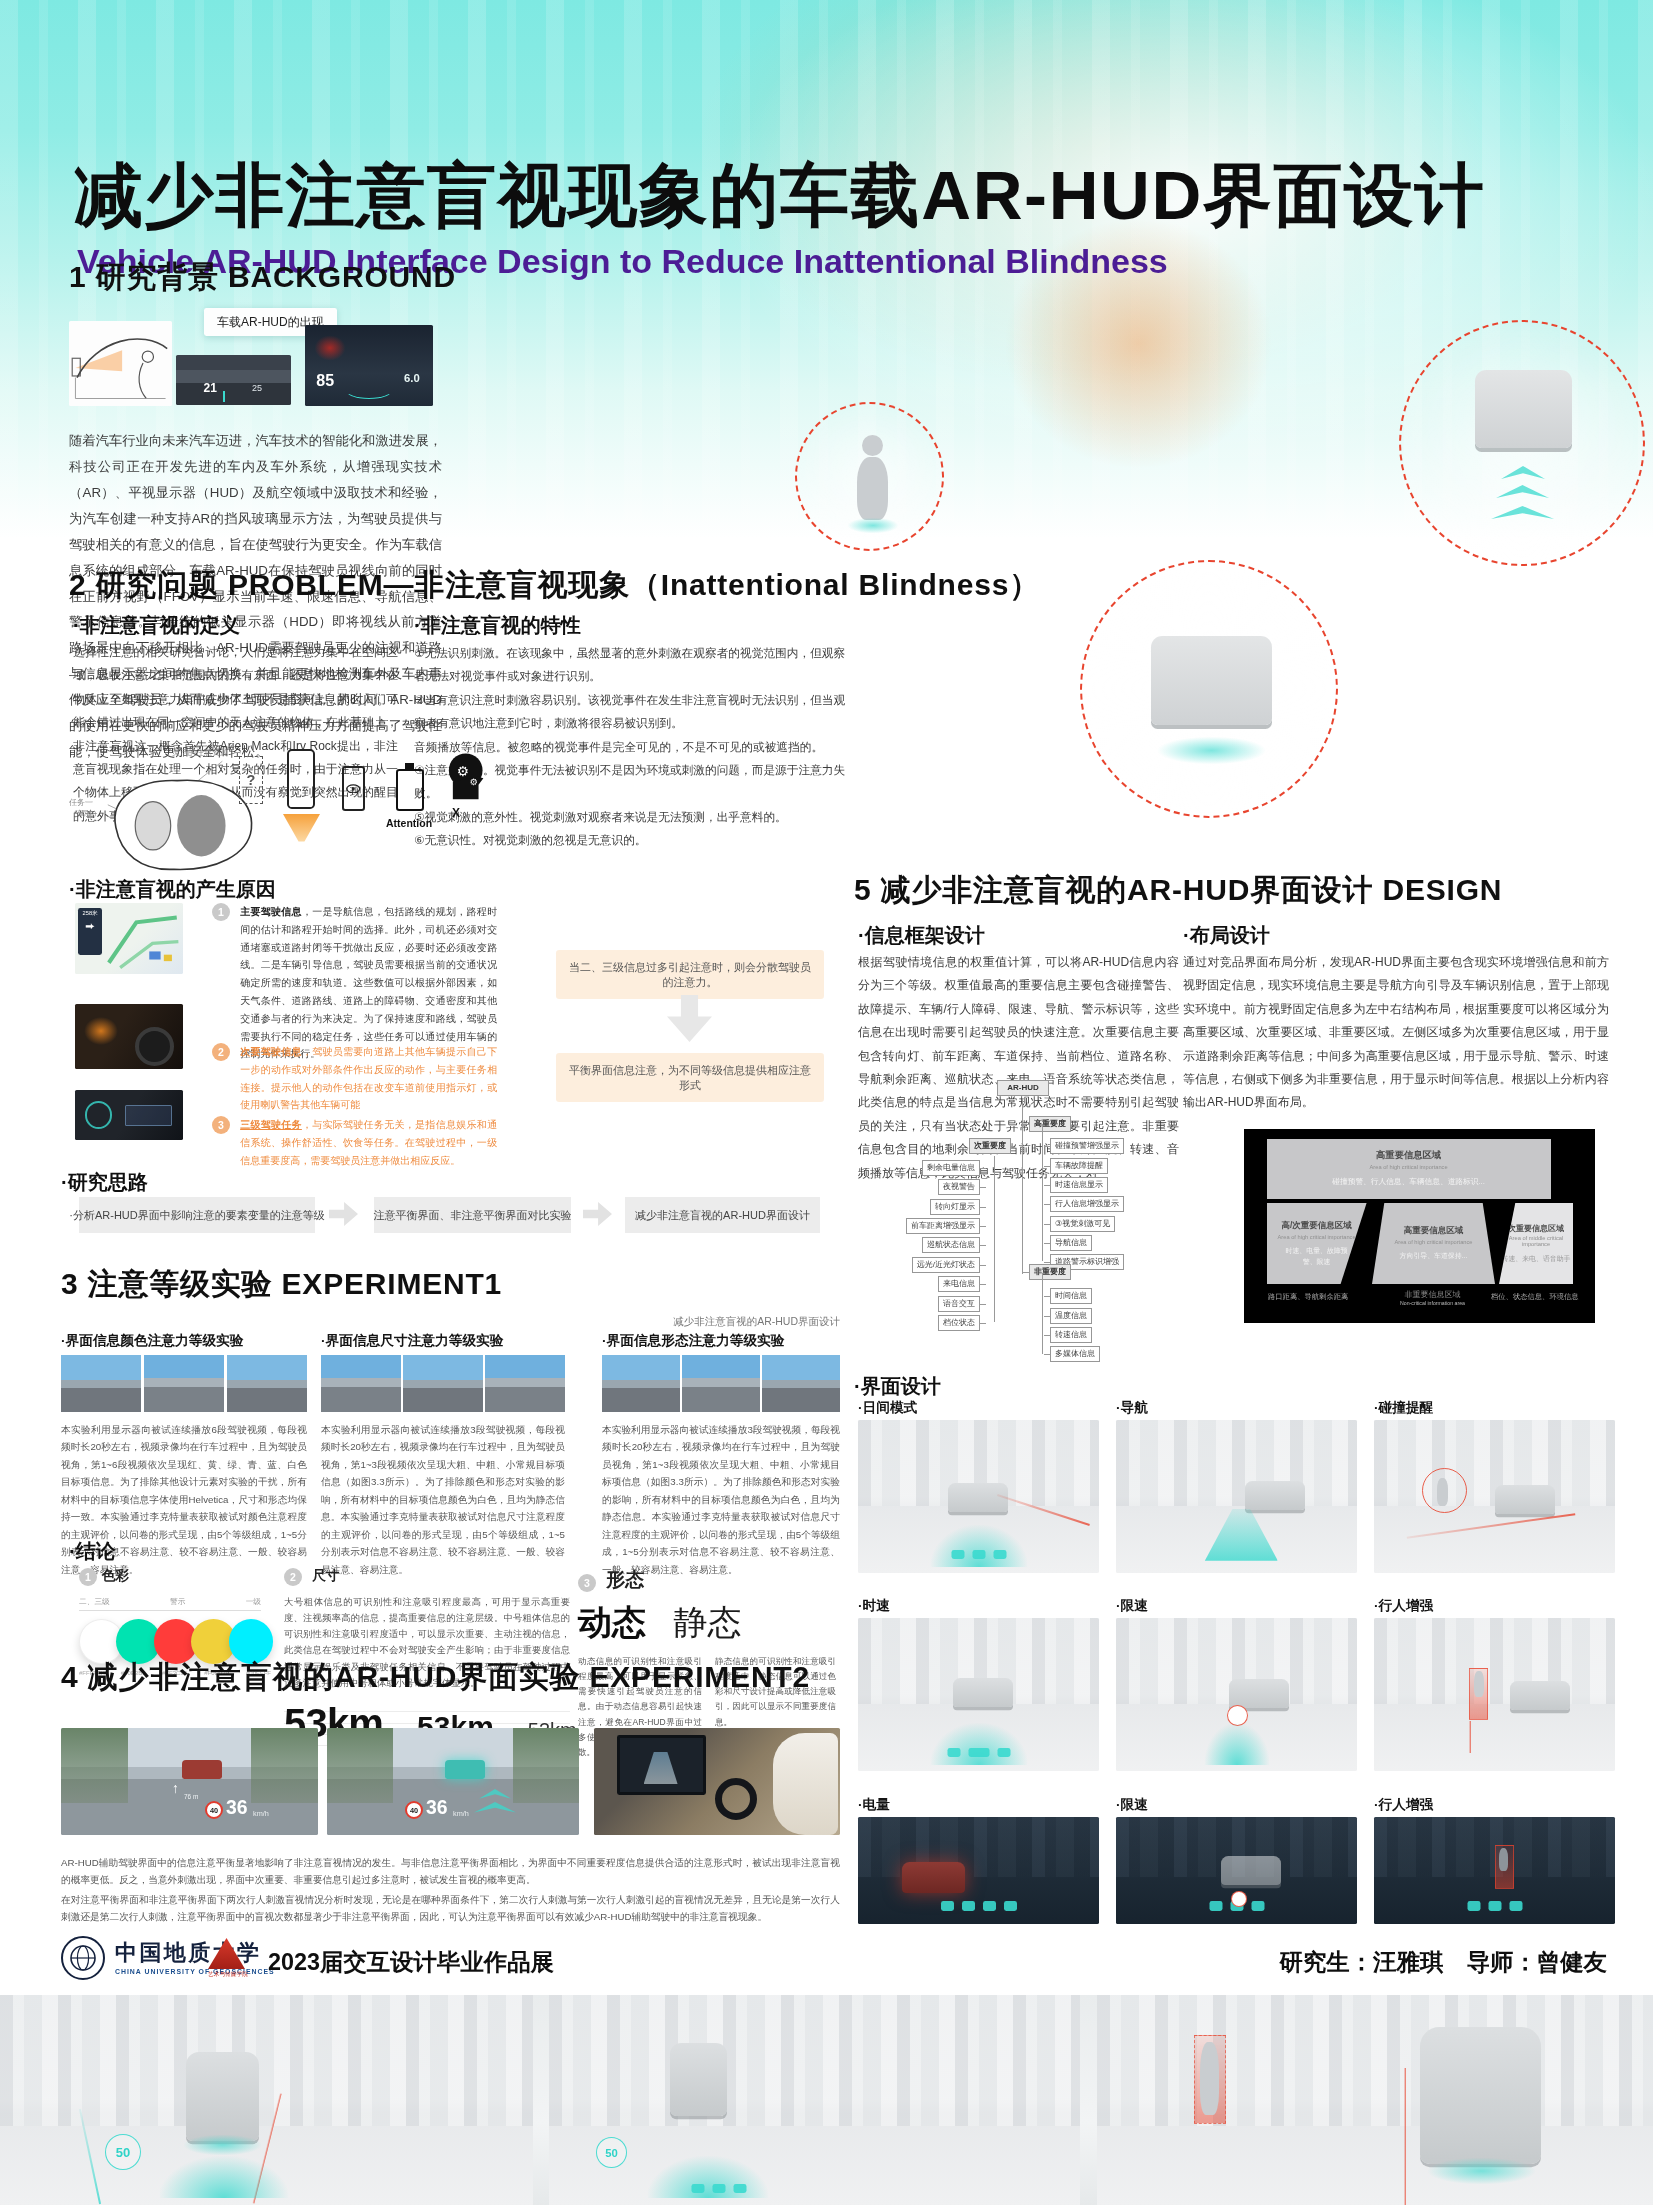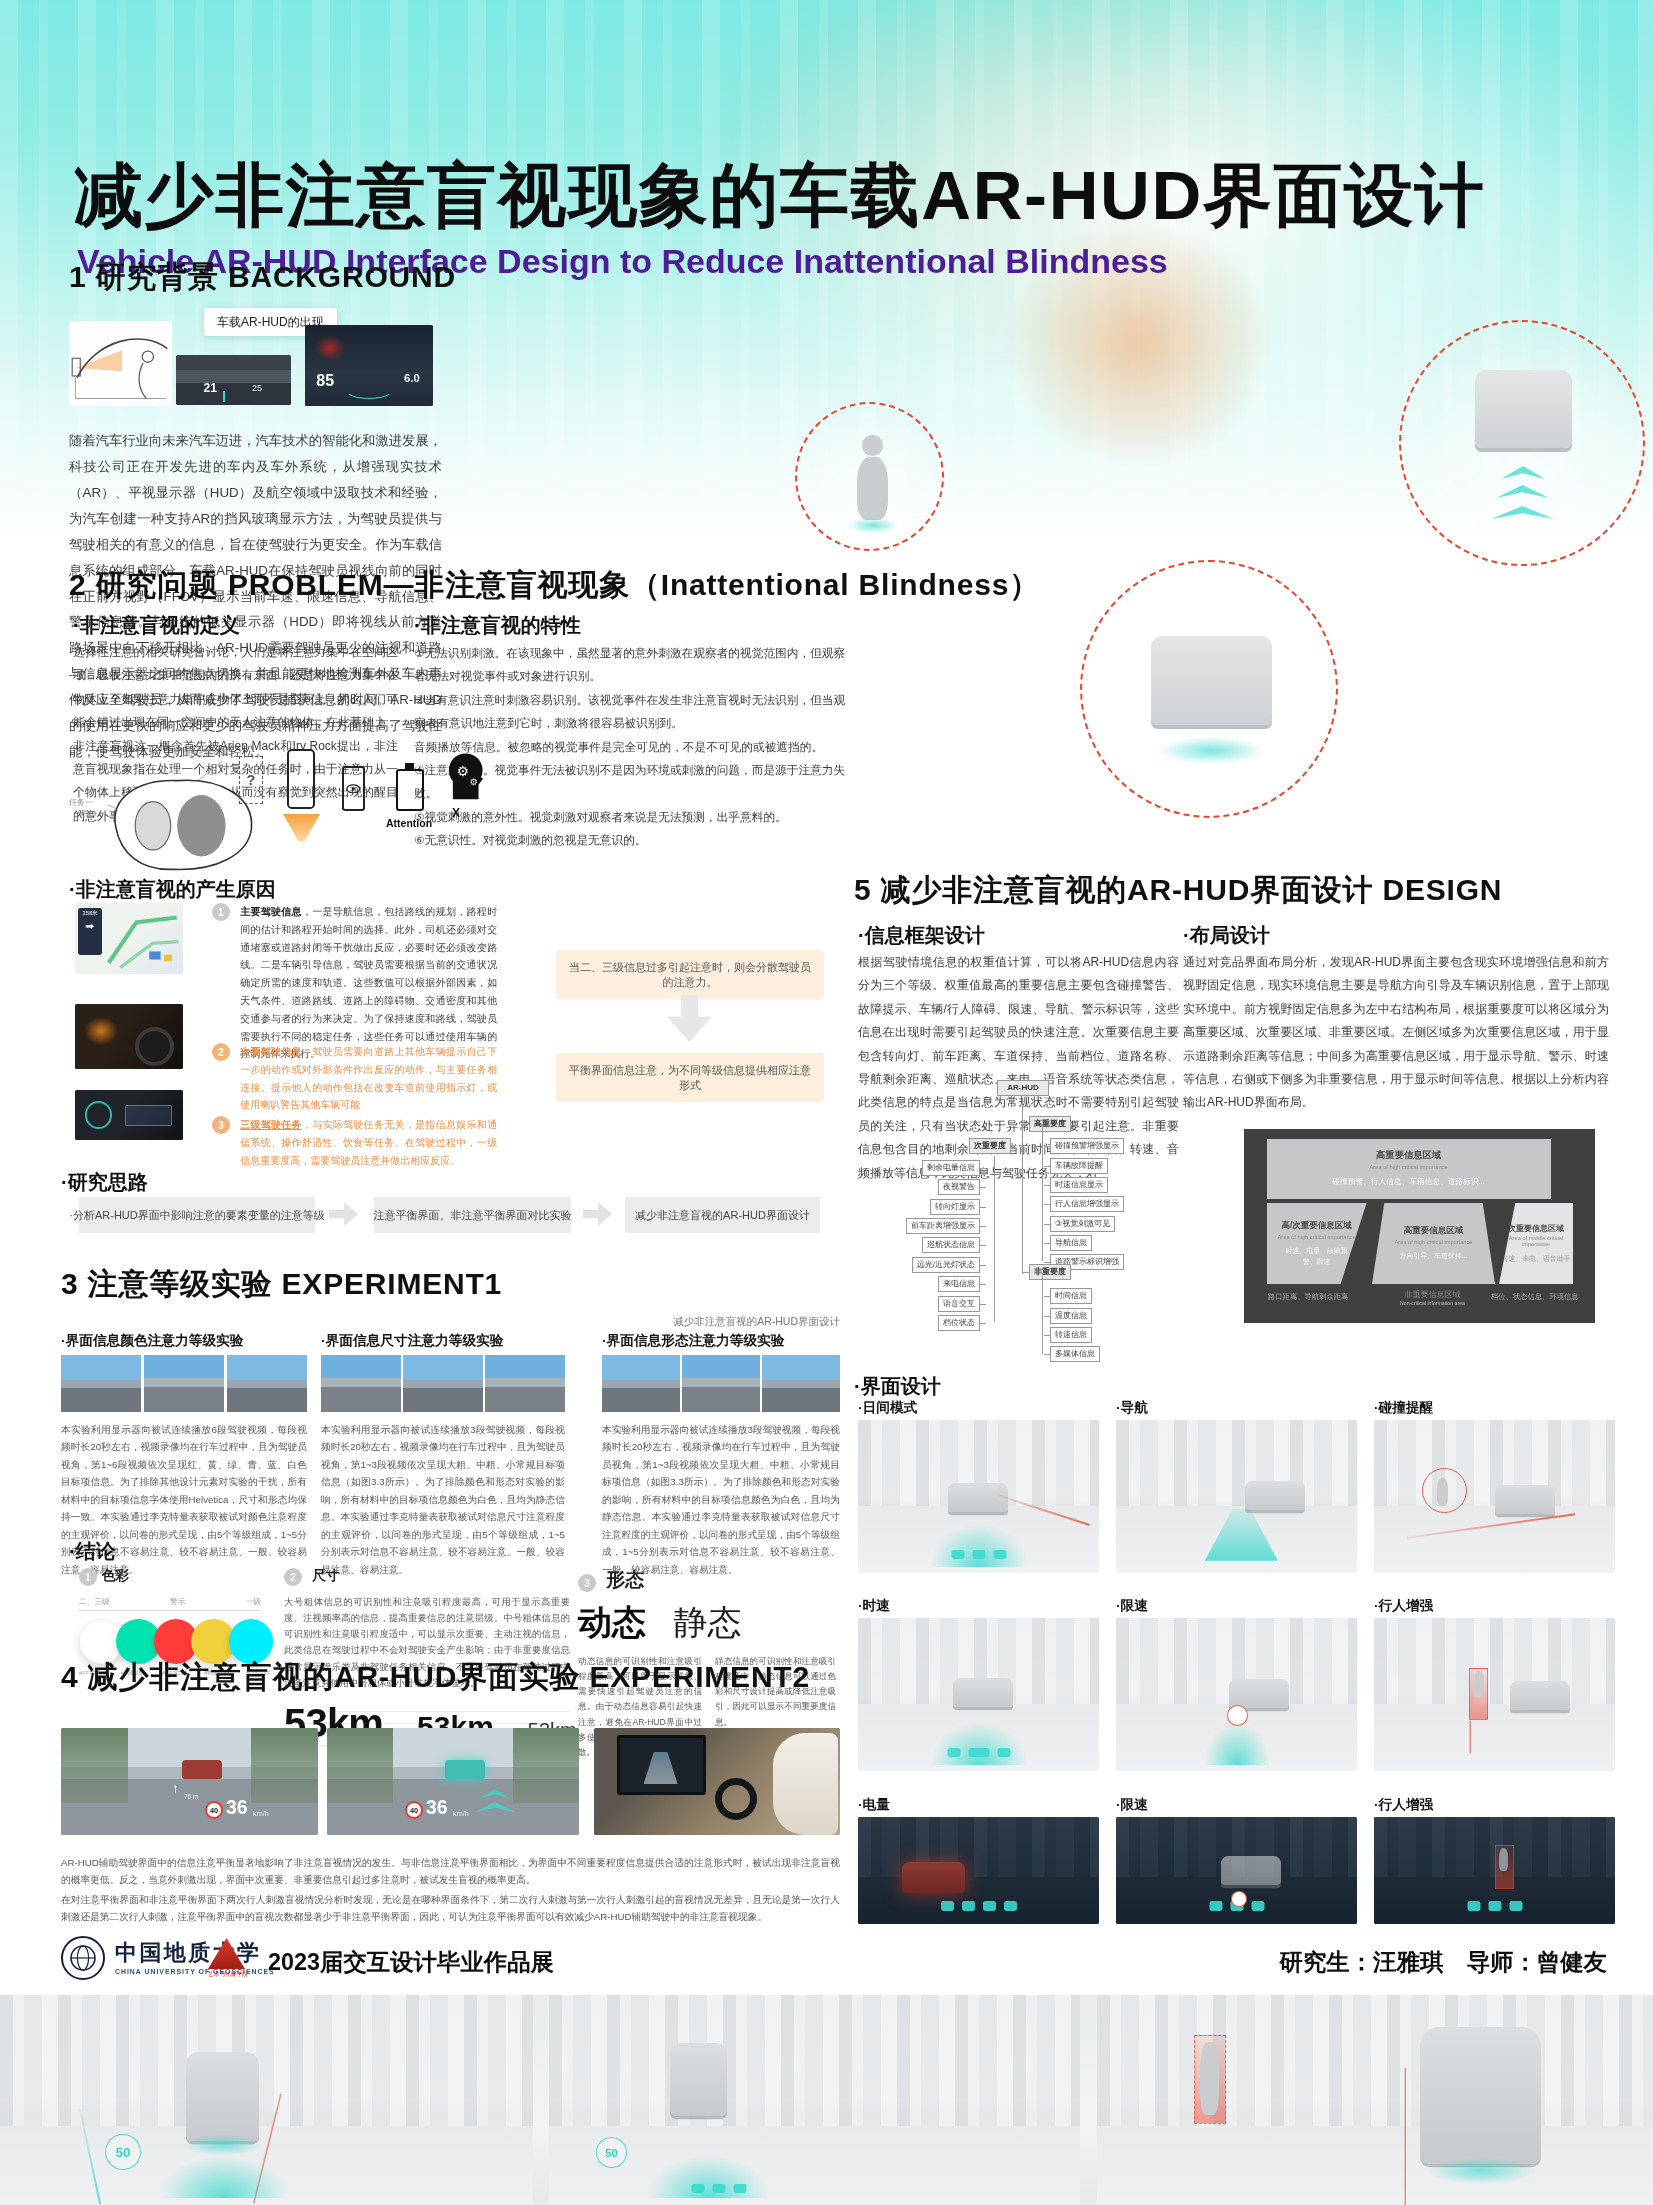--- a/index.html
+++ b/index.html
@@ -398,21 +398,21 @@
     <div class="tn tn-l" style="right:203px;top:216px">语音交互</div>
     <div class="tn tn-l" style="right:203px;top:235px">档位状态</div>
     <div class="tb tb-l" style="left:145px;top:184px">非重要度</div>
     <div class="vline" style="left:158px;top:193px;height:81px"></div>
     <div class="tn tn-r" style="left:166px;top:208px">时间信息</div>
     <div class="tn tn-r" style="left:166px;top:228px">温度信息</div>
     <div class="tn tn-r" style="left:166px;top:247px">转速信息</div>
     <div class="tn tn-r" style="left:166px;top:266px">多媒体信息</div>
   </div>
 
-  <div class="abs" style="left:1244px;top:1129px;width:351px;height:194px;background:#404040">
+  <div class="abs" style="left:1244px;top:1129px;width:351px;height:194px;background:#000000">
     <div class="zone" style="left:22.6px;top:9.7px;width:284px;height:60px;background:#c7c7c9">
       <span class="zt">高重要信息区域</span>
       <span class="ze">Area of high critical importance</span>
       <span class="zi">碰撞预警、行人信息、车辆信息、道路标识...</span>
     </div>
     <div class="zone" style="left:22.6px;top:74px;width:100px;height:81px;background:#c7c7c9;clip-path:polygon(0 0,100% 0,74% 100%,0 100%)">
       <span class="zt" style="font-size:8.5px">高/次重要信息区域</span>
       <span class="ze">Area of high critical importance</span>
       <span class="zi" style="font-size:6.9px;width:68px">时速、电量、故障预警、限速</span>
     </div>

